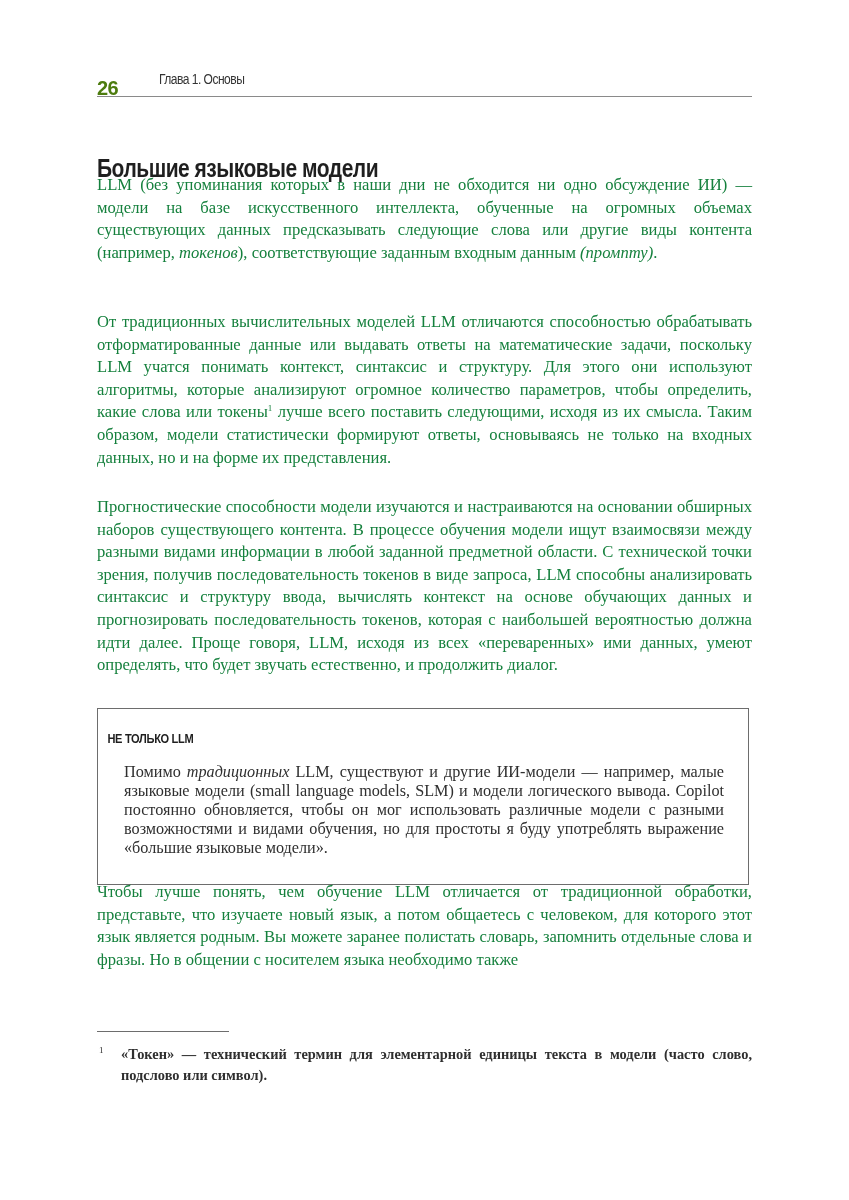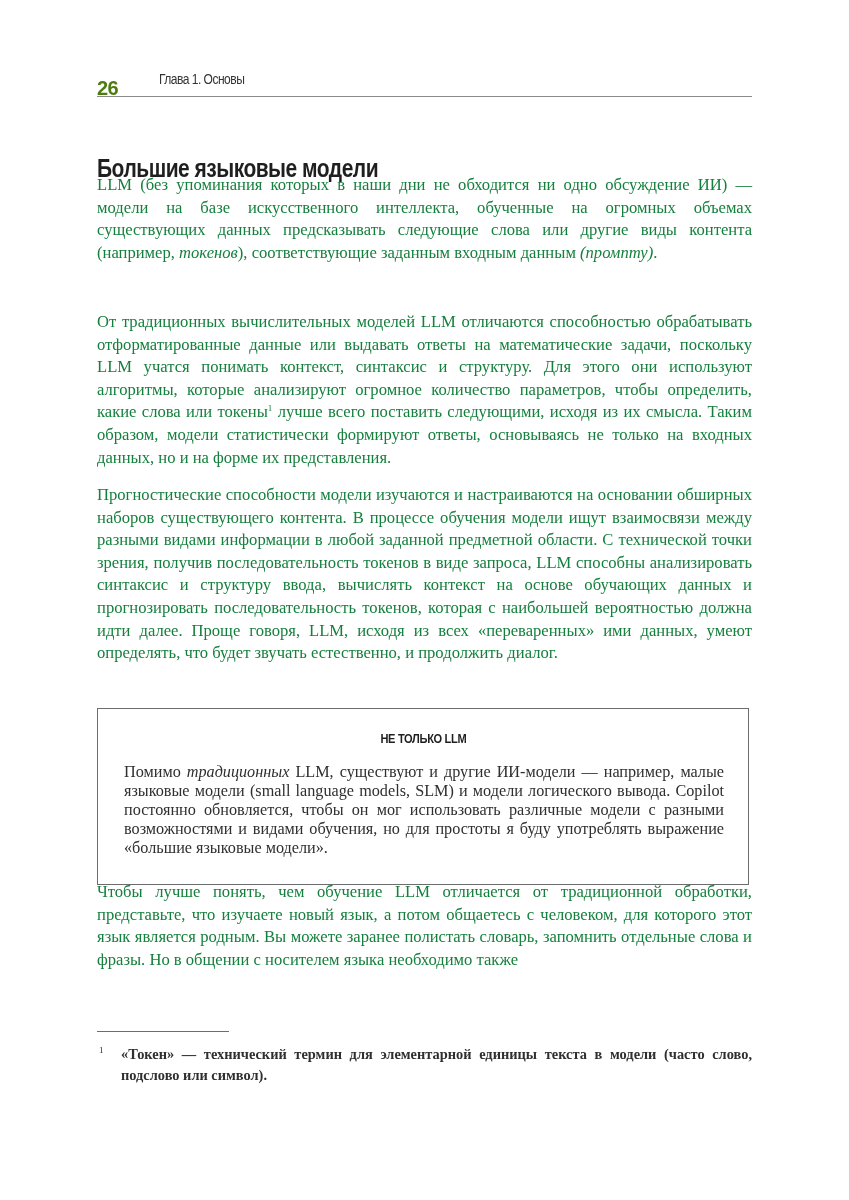--- a/index.html
+++ b/index.html
@@ -70,42 +70,41 @@
       text-align: justify;
       margin: 0;
       position: absolute;
       left: 0;
       width: 655px;
       hyphens: manual;
     }
     .body-text em { font-style: italic; }
     .p1 { top: 174px; }
     .p2 { top: 311px; }
-    .p3 { top: 484px; }
+    .p3 { top: 496px; }
     .p5 { top: 881px; }
     sup {
       font-size: 9px;
       line-height: 0;
       vertical-align: 6px;
     }
     .sidebar-box {
       position: absolute;
       top: 708px;
       left: 0;
       width: 652px;
       height: 177px;
       border: 1.5px solid #6d6d6d;
       box-sizing: border-box;
     }
     .sidebar-title {
       position: absolute;
       top: 22px;
       left: 0;
       width: 100%;
-      text-align: center;
       font-family: "Liberation Sans", sans-serif;
       font-size: 13.5px;
       font-weight: bold;
       color: #1f1f1f;
       letter-spacing: -0.4px;
     }
     .sidebar-title span {
       display: inline-block;
       transform: scaleX(0.82);
     }

